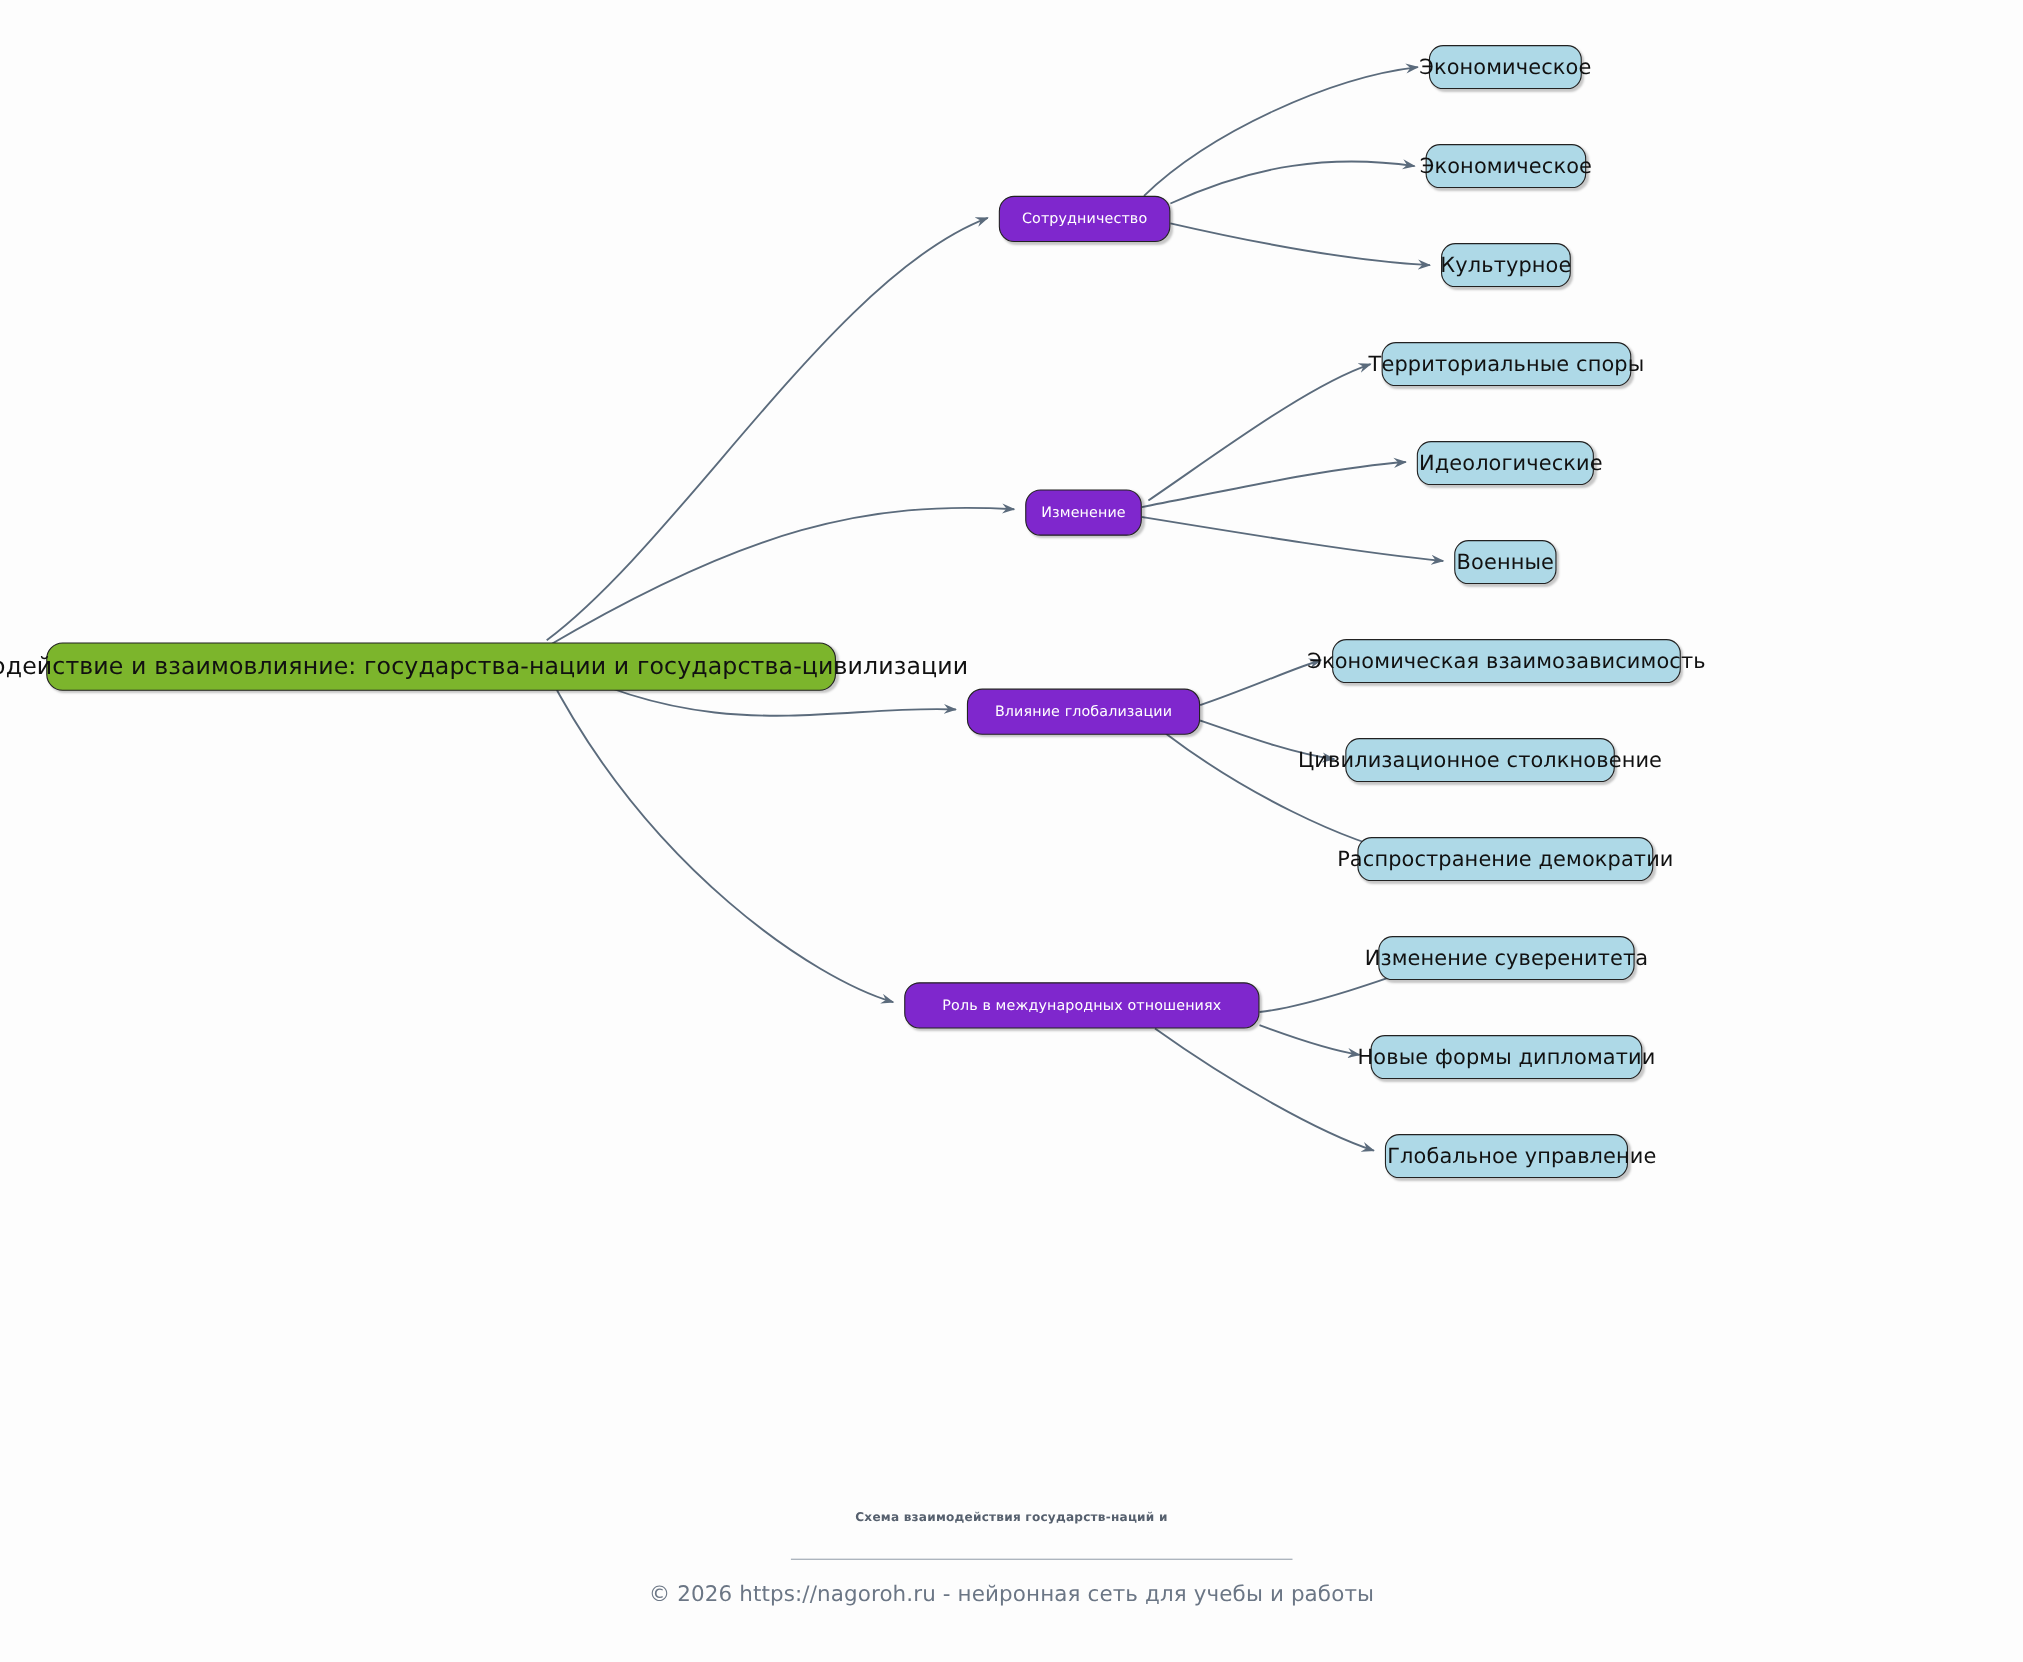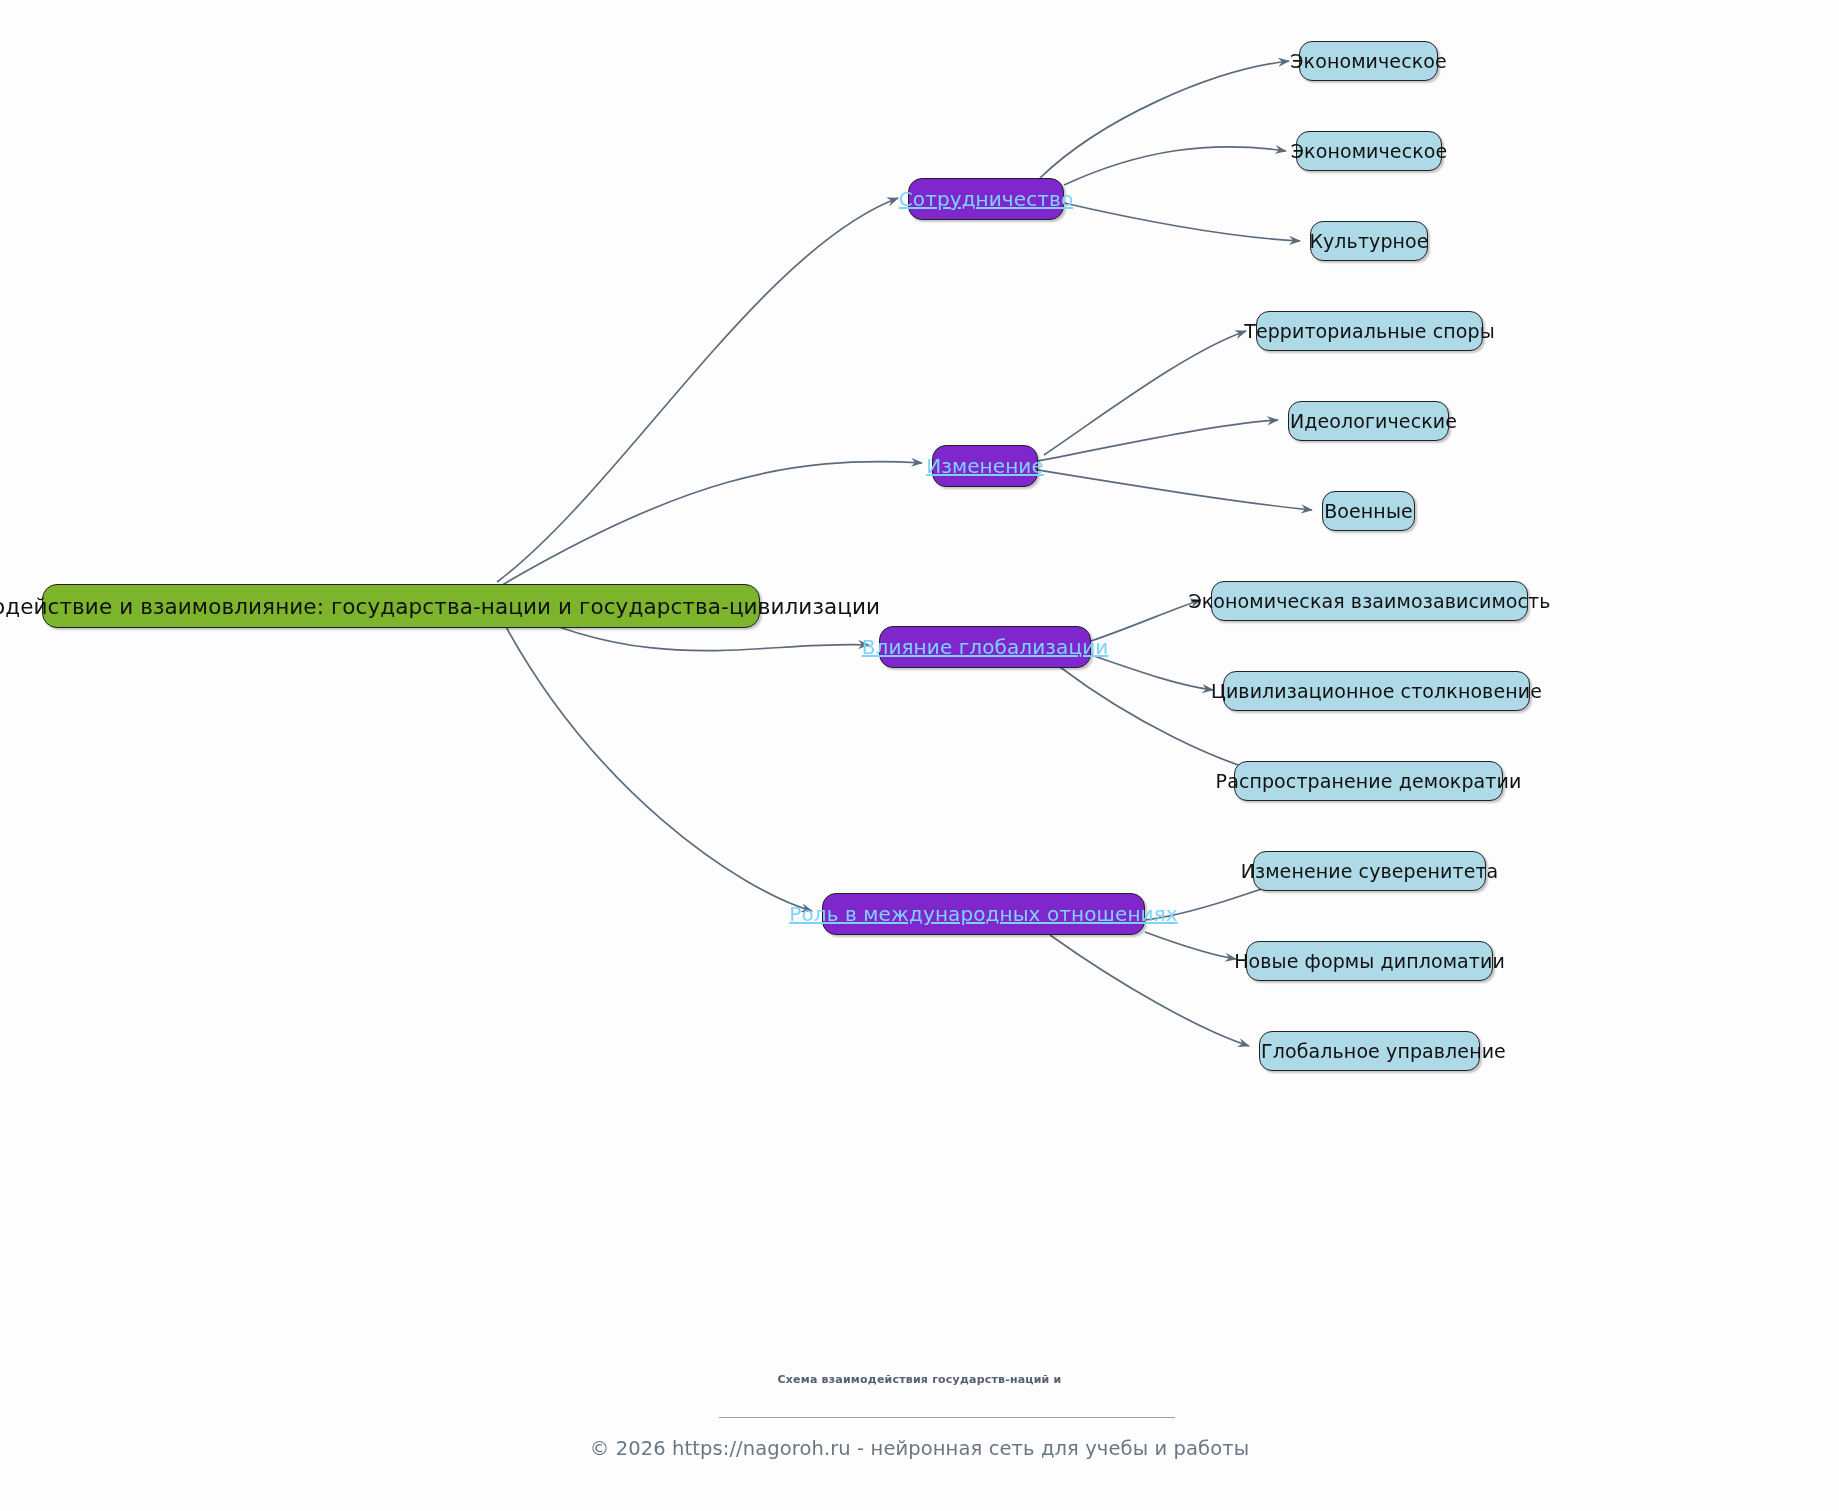--- a/index.html
+++ b/index.html
@@ -38,25 +38,24 @@
     box-shadow: 2px 2px 2px rgba(0,0,0,0.22);
   }
   .node-root {
     background: #7CB52C;
     font-size: 21.5px;
     border-radius: 15px;
     height: 44px;
   }
   .node-branch {
     background: #7F27CD;
-    color: #7dd3fc;
-    font-size: 20px;
+    color: #ffffff;
+    font-size: 13px;
     height: 42px;
     border-radius: 14px;
-    text-decoration: underline;
   }
   .node-leaf {
     background: #AED9E7;
     font-size: 19px;
     height: 40px;
     border-radius: 13px;
   }
   .footer {
     position: absolute;
     left: 0;
@@ -146,21 +145,21 @@
   <div class="node node-leaf" style="left: 1322px; top: 491px; width: 93px; height: 40px; background: rgb(174, 217, 231);">
     <span>Военные</span>
   </div>
 
   <div class="node node-branch" style="left: 879px; top: 626px; width: 212px; height: 42px; background: rgb(127, 39, 205);">
     <span>Влияние глобализации</span>
   </div>
   <div class="node node-leaf" style="left: 1211px; top: 581px; width: 317px; height: 40px; background: rgb(174, 217, 231);">
     <span>Экономическая взаимозависимость</span>
   </div>
-  <div class="node node-leaf" style="left: 1223px; top: 671px; width: 307px; height: 40px; background: rgb(174, 217, 231);">
+  <div class="node node-leaf" style="left: 1223px; top: 671px; width: 245px; height: 40px; background: rgb(174, 217, 231);">
     <span>Цивилизационное столкновение</span>
   </div>
   <div class="node node-leaf" style="left: 1234px; top: 761px; width: 269px; height: 40px; background: rgb(174, 217, 231);">
     <span>Распространение демократии</span>
   </div>
 
   <div class="node node-branch" style="left: 822px; top: 893px; width: 323px; height: 42px; background: rgb(127, 39, 205);">
     <span>Роль в международных отношениях</span>
   </div>
   <div class="node node-leaf" style="left: 1253px; top: 851px; width: 233px; height: 40px; background: rgb(174, 217, 231);">

